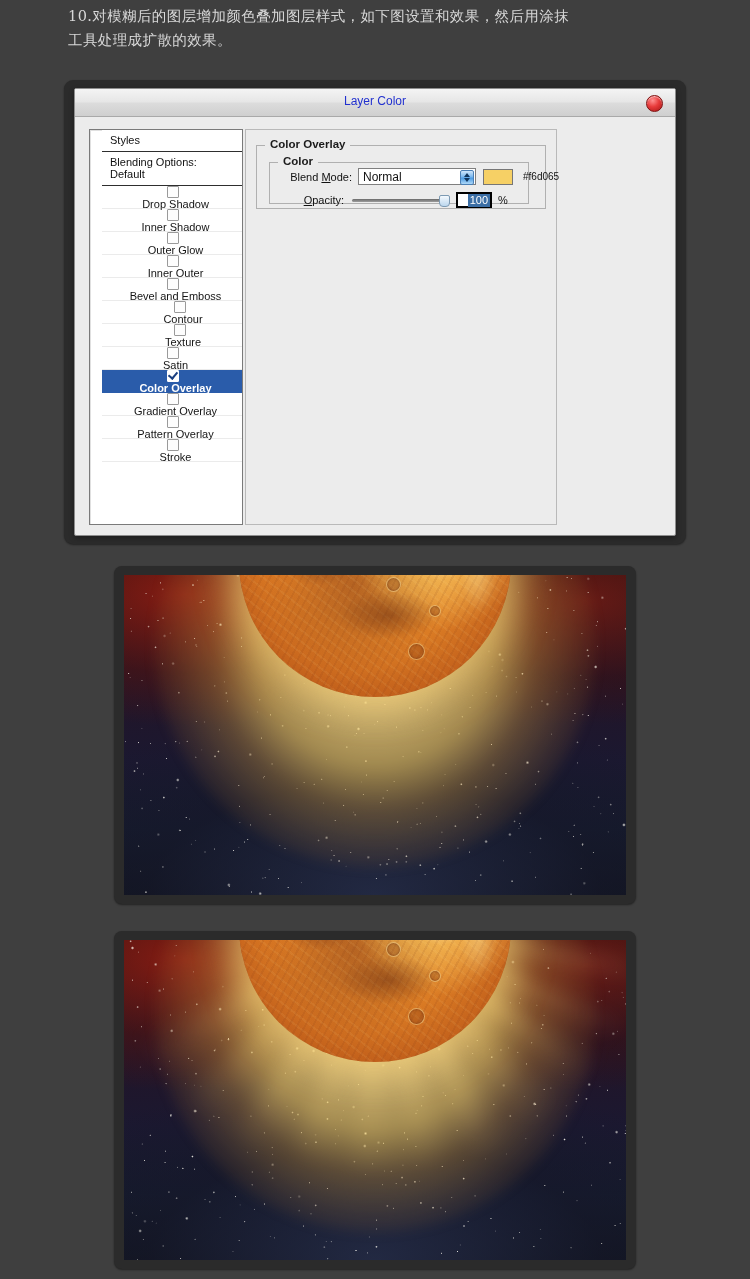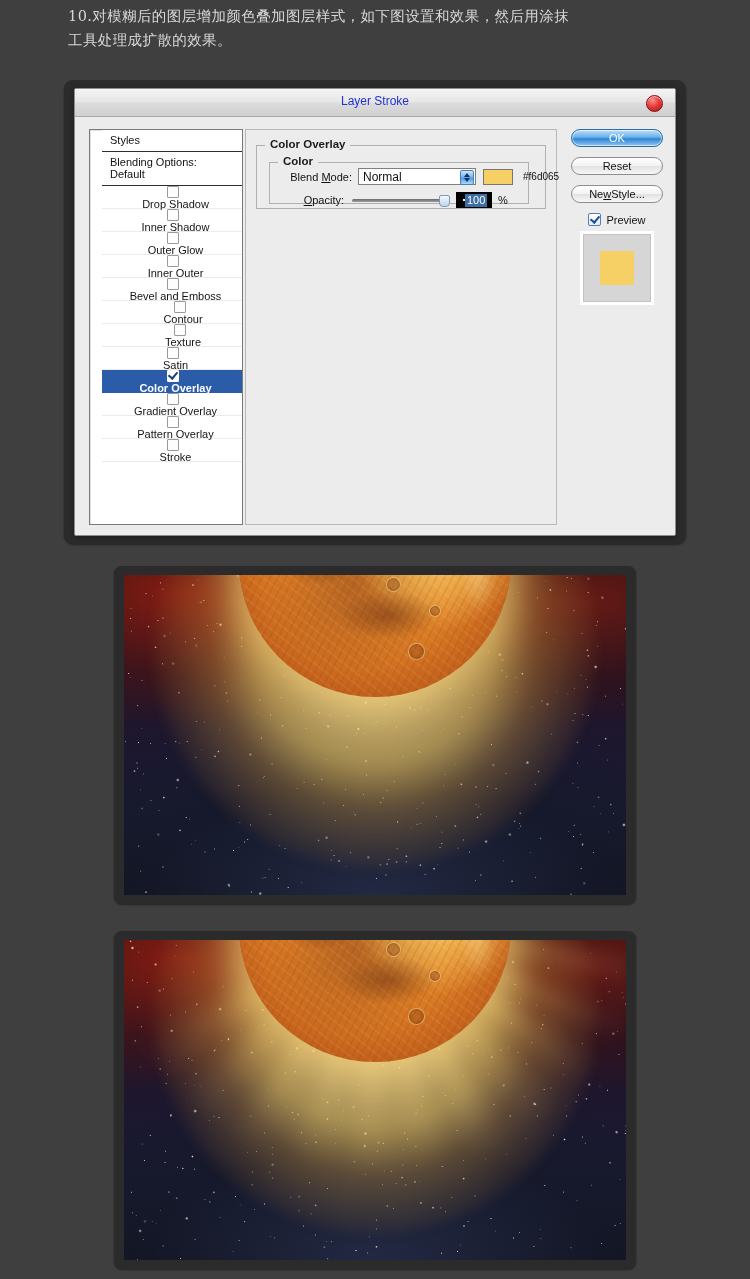--- a/index.html
+++ b/index.html
@@ -286,25 +286,26 @@
     width: 9px;
     height: 10px;
     background: linear-gradient(to bottom,#f4f9fd,#bcd7ee);
     border: 1px solid #7d9ab3;
     border-radius: 2px 2px 4px 4px;
   }
   .num-field {
     width: 36px;
     height: 16px;
     background: #ffffff;
-    border: 7px solid #000000;
+    border: 2px solid #000000;
     margin-left: 8px;
     display: flex;
     align-items: center;
     box-sizing: border-box;
+    justify-content: flex-end;
   }
   .num-value {
     font-size: 11px;
     background: #3b6ea5;
     color: #ffffff;
     padding: 0 2px;
     margin-left: 2px;
     line-height: 13px;
   }
   .pct {
@@ -511,21 +512,21 @@
 <body>
 
 <div class="instruction">10.对模糊后的图层增加颜色叠加图层样式，如下图设置和效果，然后用涂抹
 工具处理成扩散的效果。</div>
 
 <div class="bezel" id="dialog-bezel"></div>
 
 <div class="dialog">
 
   <div class="titlebar">
-    <div class="titlebar-text">Layer Stroke</div>
+    <div class="titlebar-text">Layer Color</div>
     <div class="close-btn"></div>
   </div>
 
   <div class="dialog-body">
 
     <div class="styles-panel">
       <div class="styles-header">Styles</div>
       <div class="blending-row">Blending Options: Default</div>
 
       <div class="style-row">
@@ -603,32 +604,20 @@
             </span>
             <span class="num-field">
               <span class="num-value">100</span>
             </span>
             <span class="pct">%</span>
           </div>
         </div>
       </div>
     </div>
 
-    <div class="right-col">
-      <div class="pill-btn primary">OK</div>
-      <div class="pill-btn">Reset</div>
-      <div class="pill-btn">Ne<u>w</u> Style...</div>
-      <div class="preview-row">
-        <span class="cb-blue"></span>
-        <span>Preview</span>
-      </div>
-      <div class="preview-box">
-        <span class="preview-chip" id="preview-chip" style="background: rgb(246, 208, 101);"></span>
-      </div>
-    </div>
 
   </div>
 </div>
 
 <div class="bezel" id="frame-1-bezel">
   <div class="space-img">
     <div class="layer bg-base"></div>
     <div class="layer starfield" id="stars-1" style="background-image: radial-gradient(1.3px at 38.76% 82.95%, rgba(255, 252, 240, 0.47) 0%, rgba(255, 252, 240, 0) 100%), radial-gradient(0.9px at 34.47% 66.74%, rgba(255, 252, 240, 0.4) 0%, rgba(255, 252, 240, 0) 100%), radial-gradient(0.9px at 78.67% 79.27%, rgba(255, 252, 240, 0.33) 0%, rgba(255, 252, 240, 0) 100%), radial-gradient(0.9px at 39.24% 0.51%, rgba(255, 252, 240, 0.31) 0%, rgba(255, 252, 240, 0) 100%), radial-gradient(0.9px at 79.03% 78.47%, rgba(255, 252, 240, 0.82) 0%, rgba(255, 252, 240, 0) 100%), radial-gradient(0.9px at 19.96% 25.75%, rgba(255, 252, 240, 0.33) 0%, rgba(255, 252, 240, 0) 100%), radial-gradient(1.3px at 52.4% 90.33%, rgba(255, 252, 240, 0.63) 0%, rgba(255, 252, 240, 0) 100%), radial-gradient(0.9px at 29.17% 43.72%, rgba(255, 252, 240, 0.9) 0%, rgba(255, 252, 240, 0) 100%), radial-gradient(0.9px at 14.4% 45.8%, rgba(255, 252, 240, 0.61) 0%, rgba(255, 252, 240, 0) 100%), radial-gradient(1.8px at 48.67% 88.22%, rgba(255, 252, 240, 0.48) 0%, rgba(255, 252, 240, 0) 100%), radial-gradient(1.3px at 70.41% 75.73%, rgba(255, 252, 240, 0.8) 0%, rgba(255, 252, 240, 0) 100%), radial-gradient(0.9px at 31.03% 84.56%, rgba(255, 252, 240, 0.45) 0%, rgba(255, 252, 240, 0) 100%), radial-gradient(0.9px at 32.29% 18.98%, rgba(255, 252, 240, 0.87) 0%, rgba(255, 252, 240, 0) 100%), radial-gradient(0.9px at 74.21% 37.84%, rgba(255, 252, 240, 0.62) 0%, rgba(255, 252, 240, 0) 100%), radial-gradient(0.9px at 89.46% 45.42%, rgba(255, 252, 240, 0.55) 0%, rgba(255, 252, 240, 0) 100%), radial-gradient(0.9px at 44.24% 91%, rgba(255, 252, 240, 0.26) 0%, rgba(255, 252, 240, 0) 100%), radial-gradient(1.3px at 34.37% 23.88%, rgba(255, 252, 240, 0.89) 0%, rgba(255, 252, 240, 0) 100%), radial-gradient(0.9px at 54.56% 77.05%, rgba(255, 252, 240, 0.33) 0%, rgba(255, 252, 240, 0) 100%), radial-gradient(0.9px at 48.28% 62.52%, rgba(255, 252, 240, 0.78) 0%, rgba(255, 252, 240, 0) 100%), radial-gradient(0.9px at 25.36% 99.07%, rgba(255, 252, 240, 0.94) 0%, rgba(255, 252, 240, 0) 100%), radial-gradient(0.9px at 3.58% 33%, rgba(255, 252, 240, 0.55) 0%, rgba(255, 252, 240, 0) 100%), radial-gradient(0.9px at 63.57% 13.35%, rgba(255, 252, 240, 0.95) 0%, rgba(255, 252, 240, 0) 100%), radial-gradient(1.3px at 61.78% 91.77%, rgba(255, 252, 240, 0.87) 0%, rgba(255, 252, 240, 0) 100%), radial-gradient(0.9px at 45.17% 86.69%, rgba(255, 252, 240, 0.66) 0%, rgba(255, 252, 240, 0) 100%), radial-gradient(0.9px at 15.91% 7.98%, rgba(255, 252, 240, 0.91) 0%, rgba(255, 252, 240, 0) 100%), radial-gradient(1.8px at 76.87% 81.11%, rgba(255, 252, 240, 0.58) 0%, rgba(255, 252, 240, 0) 100%), radial-gradient(0.9px at 68.84% 86.59%, rgba(255, 252, 240, 0.76) 0%, rgba(255, 252, 240, 0) 100%), radial-gradient(0.9px at 50.27% 94.85%, rgba(255, 252, 240, 0.74) 0%, rgba(255, 252, 240, 0) 100%), radial-gradient(1.3px at 51.07% 90.55%, rgba(255, 252, 240, 0.45) 0%, rgba(255, 252, 240, 0) 100%), radial-gradient(0.9px at 27.8% 63.38%, rgba(255, 252, 240, 0.52) 0%, rgba(255, 252, 240, 0) 100%), radial-gradient(1.3px at 51.65% 69.73%, rgba(255, 252, 240, 0.4) 0%, rgba(255, 252, 240, 0) 100%), radial-gradient(0.9px at 12.58% 51.96%, rgba(255, 252, 240, 0.89) 0%, rgba(255, 252, 240, 0) 100%), radial-gradient(0.9px at 3.91% 62.18%, rgba(255, 252, 240, 0.46) 0%, rgba(255, 252, 240, 0) 100%), radial-gradient(1.3px at 33.32% 4.87%, rgba(255, 252, 240, 0.62) 0%, rgba(255, 252, 240, 0) 100%), radial-gradient(0.9px at 51.77% 33.8%, rgba(255, 252, 240, 0.29) 0%, rgba(255, 252, 240, 0) 100%), radial-gradient(0.9px at 88.6% 80.17%, rgba(255, 252, 240, 0.37) 0%, rgba(255, 252, 240, 0) 100%), radial-gradient(1.3px at 63.32% 80.41%, rgba(255, 252, 240, 0.27) 0%, rgba(255, 252, 240, 0) 100%), radial-gradient(0.9px at 59.94% 4.59%, rgba(255, 252, 240, 0.89) 0%, rgba(255, 252, 240, 0) 100%), radial-gradient(1.8px at 95.29% 7.1%, rgba(255, 252, 240, 0.46) 0%, rgba(255, 252, 240, 0) 100%), radial-gradient(0.9px at 90.42% 66.39%, rgba(255, 252, 240, 0.36) 0%, rgba(255, 252, 240, 0) 100%), radial-gradient(1.8px at 74.87% 24.88%, rgba(255, 252, 240, 0.7) 0%, rgba(255, 252, 240, 0) 100%), radial-gradient(0.9px at 41.33% 1.53%, rgba(255, 252, 240, 0.92) 0%, rgba(255, 252, 240, 0) 100%), radial-gradient(0.9px at 23% 72.28%, rgba(255, 252, 240, 0.67) 0%, rgba(255, 252, 240, 0) 100%), radial-gradient(0.9px at 5.3% 52.68%, rgba(255, 252, 240, 0.61) 0%, rgba(255, 252, 240, 0) 100%), radial-gradient(0.9px at 68.94% 41.38%, rgba(255, 252, 240, 0.6) 0%, rgba(255, 252, 240, 0) 100%), radial-gradient(1.3px at 44.22% 37.91%, rgba(255, 252, 240, 0.26) 0%, rgba(255, 252, 240, 0) 100%), radial-gradient(0.9px at 27.3% 18.57%, rgba(255, 252, 240, 0.74) 0%, rgba(255, 252, 240, 0) 100%), radial-gradient(0.9px at 18.1% 34.67%, rgba(255, 252, 240, 0.72) 0%, rgba(255, 252, 240, 0) 100%), radial-gradient(0.9px at 62.95% 85.07%, rgba(255, 252, 240, 0.93) 0%, rgba(255, 252, 240, 0) 100%), radial-gradient(0.9px at 27.67% 94.72%, rgba(255, 252, 240, 0.49) 0%, rgba(255, 252, 240, 0) 100%), radial-gradient(0.9px at 27.06% 39.03%, rgba(255, 252, 240, 0.87) 0%, rgba(255, 252, 240, 0) 100%), radial-gradient(1.3px at 46.06% 74.93%, rgba(255, 252, 240, 0.47) 0%, rgba(255, 252, 240, 0) 100%), radial-gradient(0.9px at 75.62% 89.33%, rgba(255, 252, 240, 0.35) 0%, rgba(255, 252, 240, 0) 100%), radial-gradient(1.3px at 79.37% 30.87%, rgba(255, 252, 240, 0.93) 0%, rgba(255, 252, 240, 0) 100%), radial-gradient(0.9px at 28.12% 94.6%, rgba(255, 252, 240, 0.6) 0%, rgba(255, 252, 240, 0) 100%), radial-gradient(1.3px at 14.34% 21.86%, rgba(255, 252, 240, 0.36) 0%, rgba(255, 252, 240, 0) 100%), radial-gradient(0.9px at 2.73% 40.83%, rgba(255, 252, 240, 0.78) 0%, rgba(255, 252, 240, 0) 100%), radial-gradient(0.9px at 94.63% 53.23%, rgba(255, 252, 240, 0.46) 0%, rgba(255, 252, 240, 0) 100%), radial-gradient(0.9px at 13.03% 76.28%, rgba(255, 252, 240, 0.4) 0%, rgba(255, 252, 240, 0) 100%), radial-gradient(0.9px at 94.35% 22.28%, rgba(255, 252, 240, 0.4) 0%, rgba(255, 252, 240, 0) 100%), radial-gradient(0.9px at 91.22% 18.24%, rgba(255, 252, 240, 0.58) 0%, rgba(255, 252, 240, 0) 100%), radial-gradient(0.9px at 73.19% 52.93%, rgba(255, 252, 240, 0.89) 0%, rgba(255, 252, 240, 0) 100%), radial-gradient(0.9px at 14.49% 22.34%, rgba(255, 252, 240, 0.41) 0%, rgba(255, 252, 240, 0) 100%), radial-gradient(1.3px at 7.94% 69.54%, rgba(255, 252, 240, 0.95) 0%, rgba(255, 252, 240, 0) 100%), radial-gradient(0.9px at 44.13% 67.03%, rgba(255, 252, 240, 0.5) 0%, rgba(255, 252, 240, 0) 100%), radial-gradient(0.9px at 49.91% 18.24%, rgba(255, 252, 240, 0.94) 0%, rgba(255, 252, 240, 0) 100%), radial-gradient(0.9px at 58.35% 73.01%, rgba(255, 252, 240, 0.33) 0%, rgba(255, 252, 240, 0) 100%), radial-gradient(0.9px at 14.07% 19.82%, rgba(255, 252, 240, 0.85) 0%, rgba(255, 252, 240, 0) 100%), radial-gradient(0.9px at 81.14% 41.26%, rgba(255, 252, 240, 0.34) 0%, rgba(255, 252, 240, 0) 100%), radial-gradient(0.9px at 54.3% 47.54%, rgba(255, 252, 240, 0.81) 0%, rgba(255, 252, 240, 0) 100%), radial-gradient(1.8px at 75.4% 26.56%, rgba(255, 252, 240, 0.29) 0%, rgba(255, 252, 240, 0) 100%), radial-gradient(0.9px at 63.67% 65.84%, rgba(255, 252, 240, 0.37) 0%, rgba(255, 252, 240, 0) 100%), radial-gradient(0.9px at 20.04% 33.41%, rgba(255, 252, 240, 0.39) 0%, rgba(255, 252, 240, 0) 100%), radial-gradient(1.3px at 82.97% 82.32%, rgba(255, 252, 240, 0.41) 0%, rgba(255, 252, 240, 0) 100%), radial-gradient(0.9px at 15.42% 8.51%, rgba(255, 252, 240, 0.49) 0%, rgba(255, 252, 240, 0) 100%), radial-gradient(0.9px at 47.82% 49.46%, rgba(255, 252, 240, 0.48) 0%, rgba(255, 252, 240, 0) 100%), radial-gradient(0.9px at 62.52% 90.56%, rgba(255, 252, 240, 0.28) 0%, rgba(255, 252, 240, 0) 100%), radial-gradient(0.9px at 25.22% 78.11%, rgba(255, 252, 240, 0.7) 0%, rgba(255, 252, 240, 0) 100%), radial-gradient(1.3px at 57.02% 11.52%, rgba(255, 252, 240, 0.56) 0%, rgba(255, 252, 240, 0) 100%), radial-gradient(0.9px at 63.95% 62.35%, rgba(255, 252, 240, 0.33) 0%, rgba(255, 252, 240, 0) 100%), radial-gradient(1.3px at 58.72% 55.23%, rgba(255, 252, 240, 0.55) 0%, rgba(255, 252, 240, 0) 100%), radial-gradient(1.3px at 4.37% 99.13%, rgba(255, 252, 240, 0.81) 0%, rgba(255, 252, 240, 0) 100%), radial-gradient(0.9px at 23.46% 19.68%, rgba(255, 252, 240, 0.9) 0%, rgba(255, 252, 240, 0) 100%), radial-gradient(1.8px at 40.66% 47.27%, rgba(255, 252, 240, 0.72) 0%, rgba(255, 252, 240, 0) 100%), radial-gradient(0.9px at 47.68% 68.6%, rgba(255, 252, 240, 0.6) 0%, rgba(255, 252, 240, 0) 100%), radial-gradient(0.9px at 70.13% 71.76%, rgba(255, 252, 240, 0.43) 0%, rgba(255, 252, 240, 0) 100%), radial-gradient(1.3px at 4.89% 16.13%, rgba(255, 252, 240, 0.6) 0%, rgba(255, 252, 240, 0) 100%), radial-gradient(0.9px at 32.6% 0.43%, rgba(255, 252, 240, 0.94) 0%, rgba(255, 252, 240, 0) 100%), radial-gradient(1.8px at 80.37% 58.64%, rgba(255, 252, 240, 0.8) 0%, rgba(255, 252, 240, 0) 100%), radial-gradient(1.8px at 72.13% 83.31%, rgba(255, 252, 240, 0.7) 0%, rgba(255, 252, 240, 0) 100%), radial-gradient(1.3px at 66.97% 13.36%, rgba(255, 252, 240, 0.5) 0%, rgba(255, 252, 240, 0) 100%), radial-gradient(1.3px at 66.72% 49.6%, rgba(255, 252, 240, 0.57) 0%, rgba(255, 252, 240, 0) 100%), radial-gradient(0.9px at 3.25% 67.14%, rgba(255, 252, 240, 0.36) 0%, rgba(255, 252, 240, 0) 100%), radial-gradient(0.9px at 99.29% 40.35%, rgba(255, 252, 240, 0.29) 0%, rgba(255, 252, 240, 0) 100%), radial-gradient(0.9px at 92.48% 43.89%, rgba(255, 252, 240, 0.94) 0%, rgba(255, 252, 240, 0) 100%), radial-gradient(0.9px at 78.79% 77.68%, rgba(255, 252, 240, 0.4) 0%, rgba(255, 252, 240, 0) 100%), radial-gradient(0.9px at 72.48% 5.72%, rgba(255, 252, 240, 0.84) 0%, rgba(255, 252, 240, 0) 100%), radial-gradient(0.9px at 41.38% 86.14%, rgba(255, 252, 240, 0.43) 0%, rgba(255, 252, 240, 0) 100%), radial-gradient(0.9px at 15.16% 8.5%, rgba(255, 252, 240, 0.65) 0%, rgba(255, 252, 240, 0) 100%), radial-gradient(0.9px at 66.05% 7.92%, rgba(255, 252, 240, 0.43) 0%, rgba(255, 252, 240, 0) 100%), radial-gradient(0.9px at 9.19% 18.15%, rgba(255, 252, 240, 0.45) 0%, rgba(255, 252, 240, 0) 100%), radial-gradient(0.9px at 84.44% 10.48%, rgba(255, 252, 240, 0.89) 0%, rgba(255, 252, 240, 0) 100%), radial-gradient(0.9px at 5.36% 70.47%, rgba(255, 252, 240, 0.54) 0%, rgba(255, 252, 240, 0) 100%), radial-gradient(0.9px at 1.32% 13.58%, rgba(255, 252, 240, 0.74) 0%, rgba(255, 252, 240, 0) 100%), radial-gradient(0.9px at 82% 65.39%, rgba(255, 252, 240, 0.59) 0%, rgba(255, 252, 240, 0) 100%), radial-gradient(0.9px at 23.08% 77.4%, rgba(255, 252, 240, 0.44) 0%, rgba(255, 252, 240, 0) 100%), radial-gradient(0.9px at 31.25% 38.25%, rgba(255, 252, 240, 0.55) 0%, rgba(255, 252, 240, 0) 100%), radial-gradient(1.3px at 7.72% 4.48%, rgba(255, 252, 240, 0.31) 0%, rgba(255, 252, 240, 0) 100%), radial-gradient(1.3px at 52.17% 93.71%, rgba(255, 252, 240, 0.38) 0%, rgba(255, 252, 240, 0) 100%), radial-gradient(1.3px at 6.28% 22.59%, rgba(255, 252, 240, 0.8) 0%, rgba(255, 252, 240, 0) 100%), radial-gradient(0.9px at 35.34% 96.14%, rgba(255, 252, 240, 0.31) 0%, rgba(255, 252, 240, 0) 100%), radial-gradient(0.9px at 35.88% 64.81%, rgba(255, 252, 240, 0.57) 0%, rgba(255, 252, 240, 0) 100%), radial-gradient(0.9px at 47.36% 64.69%, rgba(255, 252, 240, 0.27) 0%, rgba(255, 252, 240, 0) 100%), radial-gradient(1.3px at 56.26% 87.89%, rgba(255, 252, 240, 0.86) 0%, rgba(255, 252, 240, 0) 100%), radial-gradient(0.9px at 36.24% 47.91%, rgba(255, 252, 240, 0.63) 0%, rgba(255, 252, 240, 0) 100%), radial-gradient(1.3px at 31.59% 47.14%, rgba(255, 252, 240, 0.59) 0%, rgba(255, 252, 240, 0) 100%), radial-gradient(1.8px at 40.36% 82.11%, rgba(255, 252, 240, 0.59) 0%, rgba(255, 252, 240, 0) 100%), radial-gradient(1.3px at 38.86% 43.05%, rgba(255, 252, 240, 0.64) 0%, rgba(255, 252, 240, 0) 100%), radial-gradient(1.8px at 91.69% 96.33%, rgba(255, 252, 240, 0.34) 0%, rgba(255, 252, 240, 0) 100%), radial-gradient(0.9px at 59.54% 71.24%, rgba(255, 252, 240, 0.58) 0%, rgba(255, 252, 240, 0) 100%), radial-gradient(0.9px at 13.41% 84.13%, rgba(255, 252, 240, 0.3) 0%, rgba(255, 252, 240, 0) 100%), radial-gradient(0.9px at 14.27% 82.94%, rgba(255, 252, 240, 0.25) 0%, rgba(255, 252, 240, 0) 100%), radial-gradient(1.3px at 75.31% 29.85%, rgba(255, 252, 240, 0.4) 0%, rgba(255, 252, 240, 0) 100%), radial-gradient(0.9px at 95.91% 37.86%, rgba(255, 252, 240, 0.55) 0%, rgba(255, 252, 240, 0) 100%), radial-gradient(0.9px at 20.61% 39.41%, rgba(255, 252, 240, 0.58) 0%, rgba(255, 252, 240, 0) 100%), radial-gradient(0.9px at 74.12% 66.66%, rgba(255, 252, 240, 0.9) 0%, rgba(255, 252, 240, 0) 100%), radial-gradient(1.3px at 76.2% 31.73%, rgba(255, 252, 240, 0.32) 0%, rgba(255, 252, 240, 0) 100%), radial-gradient(0.9px at 59.97% 25.95%, rgba(255, 252, 240, 0.27) 0%, rgba(255, 252, 240, 0) 100%), radial-gradient(1.3px at 95.95% 51.16%, rgba(255, 252, 240, 0.82) 0%, rgba(255, 252, 240, 0) 100%), radial-gradient(0.9px at 45.71% 74.13%, rgba(255, 252, 240, 0.28) 0%, rgba(255, 252, 240, 0) 100%), radial-gradient(0.9px at 94.08% 15.78%, rgba(255, 252, 240, 0.51) 0%, rgba(255, 252, 240, 0) 100%), radial-gradient(0.9px at 38.46% 10.91%, rgba(255, 252, 240, 0.58) 0%, rgba(255, 252, 240, 0) 100%), radial-gradient(0.9px at 57.19% 78.94%, rgba(255, 252, 240, 0.25) 0%, rgba(255, 252, 240, 0) 100%), radial-gradient(0.9px at 84.04% 1.82%, rgba(255, 252, 240, 0.27) 0%, rgba(255, 252, 240, 0) 100%), radial-gradient(0.9px at 35.9% 33.83%, rgba(255, 252, 240, 0.35) 0%, rgba(255, 252, 240, 0) 100%), radial-gradient(0.9px at 32.7% 97.66%, rgba(255, 252, 240, 0.87) 0%, rgba(255, 252, 240, 0) 100%), radial-gradient(0.9px at 41.84% 87.69%, rgba(255, 252, 240, 0.8) 0%, rgba(255, 252, 240, 0) 100%), radial-gradient(0.9px at 44.73% 43.98%, rgba(255, 252, 240, 0.81) 0%, rgba(255, 252, 240, 0) 100%), radial-gradient(0.9px at 91% 31.33%, rgba(255, 252, 240, 0.38) 0%, rgba(255, 252, 240, 0) 100%), radial-gradient(0.9px at 63.13% 49.32%, rgba(255, 252, 240, 0.27) 0%, rgba(255, 252, 240, 0) 100%), radial-gradient(1.3px at 32.02% 31.28%, rgba(255, 252, 240, 0.41) 0%, rgba(255, 252, 240, 0) 100%), radial-gradient(1.3px at 18.13% 56.69%, rgba(255, 252, 240, 0.83) 0%, rgba(255, 252, 240, 0) 100%), radial-gradient(0.9px at 63.3% 83.91%, rgba(255, 252, 240, 0.82) 0%, rgba(255, 252, 240, 0) 100%), radial-gradient(1.3px at 10.5% 66.46%, rgba(255, 252, 240, 0.34) 0%, rgba(255, 252, 240, 0) 100%), radial-gradient(1.3px at 56.93% 41.57%, rgba(255, 252, 240, 0.68) 0%, rgba(255, 252, 240, 0) 100%), radial-gradient(0.9px at 21.84% 86.11%, rgba(255, 252, 240, 0.88) 0%, rgba(255, 252, 240, 0) 100%), radial-gradient(1.3px at 66.51% 85.37%, rgba(255, 252, 240, 0.26) 0%, rgba(255, 252, 240, 0) 100%), radial-gradient(1.3px at 89.06% 99.79%, rgba(255, 252, 240, 0.46) 0%, rgba(255, 252, 240, 0) 100%), radial-gradient(0.9px at 16.65% 15.75%, rgba(255, 252, 240, 0.49) 0%, rgba(255, 252, 240, 0) 100%), radial-gradient(0.9px at 89.7% 35.42%, rgba(255, 252, 240, 0.41) 0%, rgba(255, 252, 240, 0) 100%), radial-gradient(0.9px at 27.95% 62.93%, rgba(255, 252, 240, 0.54) 0%, rgba(255, 252, 240, 0) 100%), radial-gradient(0.9px at 43.94% 41.25%, rgba(255, 252, 240, 0.43) 0%, rgba(255, 252, 240, 0) 100%), radial-gradient(0.9px at 93.63% 72.33%, rgba(255, 252, 240, 0.33) 0%, rgba(255, 252, 240, 0) 100%), radial-gradient(0.9px at 67.66% 82.8%, rgba(255, 252, 240, 0.75) 0%, rgba(255, 252, 240, 0) 100%), radial-gradient(0.9px at 0.94% 30.82%, rgba(255, 252, 240, 0.94) 0%, rgba(255, 252, 240, 0) 100%), radial-gradient(0.9px at 89.56% 81.68%, rgba(255, 252, 240, 0.72) 0%, rgba(255, 252, 240, 0) 100%), radial-gradient(1.8px at 46.71% 48.1%, rgba(255, 252, 240, 0.93) 0%, rgba(255, 252, 240, 0) 100%), radial-gradient(1.8px at 92.48% 1.2%, rgba(255, 252, 240, 0.34) 0%, rgba(255, 252, 240, 0) 100%), radial-gradient(1.3px at 66.02% 78.49%, rgba(255, 252, 240, 0.71) 0%, rgba(255, 252, 240, 0) 100%), radial-gradient(1.8px at 35.5% 29.12%, rgba(255, 252, 240, 0.69) 0%, rgba(255, 252, 240, 0) 100%), radial-gradient(0.9px at 70.68% 72.48%, rgba(255, 252, 240, 0.49) 0%, rgba(255, 252, 240, 0) 100%), radial-gradient(0.9px at 70.03% 95.5%, rgba(255, 252, 240, 0.53) 0%, rgba(255, 252, 240, 0) 100%), radial-gradient(1.3px at 42.85% 89.37%, rgba(255, 252, 240, 0.76) 0%, rgba(255, 252, 240, 0) 100%), radial-gradient(1.8px at 52.12% 16.36%, rgba(255, 252, 240, 0.7) 0%, rgba(255, 252, 240, 0) 100%), radial-gradient(0.9px at 46.29% 49.51%, rgba(255, 252, 240, 0.72) 0%, rgba(255, 252, 240, 0) 100%), radial-gradient(0.9px at 91.07% 91.66%, rgba(255, 252, 240, 0.8) 0%, rgba(255, 252, 240, 0) 100%), radial-gradient(0.9px at 74.91% 6.36%, rgba(255, 252, 240, 0.66) 0%, rgba(255, 252, 240, 0) 100%), radial-gradient(0.9px at 60.43% 42.17%, rgba(255, 252, 240, 0.62) 0%, rgba(255, 252, 240, 0) 100%), radial-gradient(0.9px at 43.85% 36.42%, rgba(255, 252, 240, 0.62) 0%, rgba(255, 252, 240, 0) 100%), radial-gradient(0.9px at 92.46% 5.48%, rgba(255, 252, 240, 0.84) 0%, rgba(255, 252, 240, 0) 100%), radial-gradient(1.8px at 10.72% 64.06%, rgba(255, 252, 240, 0.79) 0%, rgba(255, 252, 240, 0) 100%), radial-gradient(0.9px at 78.1% 32.1%, rgba(255, 252, 240, 0.52) 0%, rgba(255, 252, 240, 0) 100%), radial-gradient(1.3px at 35.81% 42.38%, rgba(255, 252, 240, 0.33) 0%, rgba(255, 252, 240, 0) 100%), radial-gradient(1.3px at 92.33% 23.5%, rgba(255, 252, 240, 0.77) 0%, rgba(255, 252, 240, 0) 100%), radial-gradient(0.9px at 54.49% 77.21%, rgba(255, 252, 240, 0.93) 0%, rgba(255, 252, 240, 0) 100%), radial-gradient(0.9px at 88.41% 37.18%, rgba(255, 252, 240, 0.31) 0%, rgba(255, 252, 240, 0) 100%), radial-gradient(1.3px at 7.79% 13.5%, rgba(255, 252, 240, 0.46) 0%, rgba(255, 252, 240, 0) 100%), radial-gradient(0.9px at 72.13% 36.77%, rgba(255, 252, 240, 0.44) 0%, rgba(255, 252, 240, 0) 100%), radial-gradient(1.8px at 73.55% 59.39%, rgba(255, 252, 240, 0.4) 0%, rgba(255, 252, 240, 0) 100%), radial-gradient(0.9px at 63.78% 48.06%, rgba(255, 252, 240, 0.27) 0%, rgba(255, 252, 240, 0) 100%), radial-gradient(1.3px at 96.96% 71.75%, rgba(255, 252, 240, 0.54) 0%, rgba(255, 252, 240, 0) 100%), radial-gradient(1.3px at 91.35% 84.13%, rgba(255, 252, 240, 0.76) 0%, rgba(255, 252, 240, 0) 100%), radial-gradient(0.9px at 52.76% 88.94%, rgba(255, 252, 240, 0.78) 0%, rgba(255, 252, 240, 0) 100%), radial-gradient(0.9px at 89.15% 1.13%, rgba(255, 252, 240, 0.58) 0%, rgba(255, 252, 240, 0) 100%), radial-gradient(0.9px at 49.23% 3.97%, rgba(255, 252, 240, 0.41) 0%, rgba(255, 252, 240, 0) 100%), radial-gradient(0.9px at 11.19% 79.81%, rgba(255, 252, 240, 0.84) 0%, rgba(255, 252, 240, 0) 100%), radial-gradient(0.9px at 11.01% 52.52%, rgba(255, 252, 240, 0.36) 0%, rgba(255, 252, 240, 0) 100%), radial-gradient(0.9px at 39.77% 71.27%, rgba(255, 252, 240, 0.41) 0%, rgba(255, 252, 240, 0) 100%), radial-gradient(0.9px at 48.26% 25.72%, rgba(255, 252, 240, 0.73) 0%, rgba(255, 252, 240, 0) 100%), radial-gradient(0.9px at 54.43% 17.56%, rgba(255, 252, 240, 0.66) 0%, rgba(255, 252, 240, 0) 100%), radial-gradient(0.9px at 59.53% 48.65%, rgba(255, 252, 240, 0.44) 0%, rgba(255, 252, 240, 0) 100%), radial-gradient(1.3px at 29.51% 59.05%, rgba(255, 252, 240, 0.37) 0%, rgba(255, 252, 240, 0) 100%), radial-gradient(0.9px at 59.98% 93.66%, rgba(255, 252, 240, 0.65) 0%, rgba(255, 252, 240, 0) 100%), radial-gradient(0.9px at 10.32% 52.11%, rgba(255, 252, 240, 0.89) 0%, rgba(255, 252, 240, 0) 100%), radial-gradient(0.9px at 7.66% 27.77%, rgba(255, 252, 240, 0.87) 0%, rgba(255, 252, 240, 0) 100%), radial-gradient(0.9px at 1.23% 32.06%, rgba(255, 252, 240, 0.29) 0%, rgba(255, 252, 240, 0) 100%), radial-gradient(0.9px at 58.38% 77.86%, rgba(255, 252, 240, 0.73) 0%, rgba(255, 252, 240, 0) 100%), radial-gradient(0.9px at 89.62% 11.08%, rgba(255, 252, 240, 0.66) 0%, rgba(255, 252, 240, 0) 100%), radial-gradient(0.9px at 2.59% 58.74%, rgba(255, 252, 240, 0.84) 0%, rgba(255, 252, 240, 0) 100%), radial-gradient(0.9px at 72.73% 13.53%, rgba(255, 252, 240, 0.49) 0%, rgba(255, 252, 240, 0) 100%), radial-gradient(0.9px at 84.21% 17.95%, rgba(255, 252, 240, 0.76) 0%, rgba(255, 252, 240, 0) 100%), radial-gradient(1.3px at 67.2% 65.4%, rgba(255, 252, 240, 0.87) 0%, rgba(255, 252, 240, 0) 100%), radial-gradient(0.9px at 51.88% 3.23%, rgba(255, 252, 240, 0.34) 0%, rgba(255, 252, 240, 0) 100%), radial-gradient(0.9px at 1.41% 10.47%, rgba(255, 252, 240, 0.4) 0%, rgba(255, 252, 240, 0) 100%), radial-gradient(0.9px at 73.14% 0.07%, rgba(255, 252, 240, 0.3) 0%, rgba(255, 252, 240, 0) 100%), radial-gradient(0.9px at 8.47% 57.33%, rgba(255, 252, 240, 0.77) 0%, rgba(255, 252, 240, 0) 100%), radial-gradient(0.9px at 85.14% 49.73%, rgba(255, 252, 240, 0.42) 0%, rgba(255, 252, 240, 0) 100%), radial-gradient(0.9px at 6.96% 73.59%, rgba(255, 252, 240, 0.46) 0%, rgba(255, 252, 240, 0) 100%), radial-gradient(1.3px at 11.09% 79.79%, rgba(255, 252, 240, 0.44) 0%, rgba(255, 252, 240, 0) 100%), radial-gradient(0.9px at 7.3% 2.47%, rgba(255, 252, 240, 0.88) 0%, rgba(255, 252, 240, 0) 100%), radial-gradient(0.9px at 47.47% 19.98%, rgba(255, 252, 240, 0.7) 0%, rgba(255, 252, 240, 0) 100%), radial-gradient(1.8px at 84.35% 40.37%, rgba(255, 252, 240, 0.53) 0%, rgba(255, 252, 240, 0) 100%), radial-gradient(0.9px at 54.83% 27.47%, rgba(255, 252, 240, 0.55) 0%, rgba(255, 252, 240, 0) 100%), radial-gradient(0.9px at 46.94% 4.63%, rgba(255, 252, 240, 0.88) 0%, rgba(255, 252, 240, 0) 100%), radial-gradient(1.8px at 25.15% 56.11%, rgba(255, 252, 240, 0.52) 0%, rgba(255, 252, 240, 0) 100%), radial-gradient(0.9px at 29.09% 74.8%, rgba(255, 252, 240, 0.66) 0%, rgba(255, 252, 240, 0) 100%), radial-gradient(0.9px at 37.88% 65.39%, rgba(255, 252, 240, 0.71) 0%, rgba(255, 252, 240, 0) 100%), radial-gradient(0.9px at 85.65% 20.28%, rgba(255, 252, 240, 0.28) 0%, rgba(255, 252, 240, 0) 100%), radial-gradient(1.8px at 45.82% 30.34%, rgba(255, 252, 240, 0.8) 0%, rgba(255, 252, 240, 0) 100%), radial-gradient(0.9px at 92.05% 32.65%, rgba(255, 252, 240, 0.35) 0%, rgba(255, 252, 240, 0) 100%), radial-gradient(1.3px at 77.31% 95.71%, rgba(255, 252, 240, 0.7) 0%, rgba(255, 252, 240, 0) 100%), radial-gradient(0.9px at 22.87% 65.76%, rgba(255, 252, 240, 0.77) 0%, rgba(255, 252, 240, 0) 100%), radial-gradient(0.9px at 68.62% 1.97%, rgba(255, 252, 240, 0.81) 0%, rgba(255, 252, 240, 0) 100%), radial-gradient(1.3px at 57.92% 42.21%, rgba(255, 252, 240, 0.45) 0%, rgba(255, 252, 240, 0) 100%), radial-gradient(0.9px at 30.02% 16.43%, rgba(255, 252, 240, 0.79) 0%, rgba(255, 252, 240, 0) 100%), radial-gradient(0.9px at 12.39% 75.8%, rgba(255, 252, 240, 0.89) 0%, rgba(255, 252, 240, 0) 100%), radial-gradient(0.9px at 61.24% 39.93%, rgba(255, 252, 240, 0.33) 0%, rgba(255, 252, 240, 0) 100%), radial-gradient(0.9px at 17.84% 17.71%, rgba(255, 252, 240, 0.62) 0%, rgba(255, 252, 240, 0) 100%), radial-gradient(1.3px at 41.14% 34%, rgba(255, 252, 240, 0.45) 0%, rgba(255, 252, 240, 0) 100%), radial-gradient(0.9px at 66.08% 59.25%, rgba(255, 252, 240, 0.3) 0%, rgba(255, 252, 240, 0) 100%), radial-gradient(0.9px at 27.42% 50.96%, rgba(255, 252, 240, 0.87) 0%, rgba(255, 252, 240, 0) 100%), radial-gradient(0.9px at 22.88% 85.08%, rgba(255, 252, 240, 0.28) 0%, rgba(255, 252, 240, 0) 100%), radial-gradient(0.9px at 89.41% 65.07%, rgba(255, 252, 240, 0.43) 0%, rgba(255, 252, 240, 0) 100%), radial-gradient(1.8px at 99.59% 78.1%, rgba(255, 252, 240, 0.92) 0%, rgba(255, 252, 240, 0) 100%), radial-gradient(1.3px at 59.03% 90.69%, rgba(255, 252, 240, 0.8) 0%, rgba(255, 252, 240, 0) 100%), radial-gradient(0.9px at 78.64% 5.4%, rgba(255, 252, 240, 0.44) 0%, rgba(255, 252, 240, 0) 100%), radial-gradient(0.9px at 61.01% 8.18%, rgba(255, 252, 240, 0.45) 0%, rgba(255, 252, 240, 0) 100%), radial-gradient(0.9px at 94.32% 14.61%, rgba(255, 252, 240, 0.68) 0%, rgba(255, 252, 240, 0) 100%), radial-gradient(1.3px at 71.05% 93.78%, rgba(255, 252, 240, 0.48) 0%, rgba(255, 252, 240, 0) 100%), radial-gradient(0.9px at 46.08% 37.77%, rgba(255, 252, 240, 0.66) 0%, rgba(255, 252, 240, 0) 100%), radial-gradient(0.9px at 96.45% 80.29%, rgba(255, 252, 240, 0.38) 0%, rgba(255, 252, 240, 0) 100%), radial-gradient(0.9px at 39.4% 63.82%, rgba(255, 252, 240, 0.78) 0%, rgba(255, 252, 240, 0) 100%), radial-gradient(1.8px at 20.89% 96.85%, rgba(255, 252, 240, 0.69) 0%, rgba(255, 252, 240, 0) 100%), radial-gradient(1.8px at 6.84% 81.12%, rgba(255, 252, 240, 0.32) 0%, rgba(255, 252, 240, 0) 100%), radial-gradient(0.9px at 53.81% 64.56%, rgba(255, 252, 240, 0.51) 0%, rgba(255, 252, 240, 0) 100%), radial-gradient(0.9px at 46.01% 50.22%, rgba(255, 252, 240, 0.28) 0%, rgba(255, 252, 240, 0) 100%), radial-gradient(0.9px at 20.97% 97.29%, rgba(255, 252, 240, 0.69) 0%, rgba(255, 252, 240, 0) 100%), radial-gradient(0.9px at 52.43% 67.38%, rgba(255, 252, 240, 0.59) 0%, rgba(255, 252, 240, 0) 100%), radial-gradient(0.9px at 72.44% 66.13%, rgba(255, 252, 240, 0.7) 0%, rgba(255, 252, 240, 0) 100%), radial-gradient(0.9px at 67.37% 44.33%, rgba(255, 252, 240, 0.89) 0%, rgba(255, 252, 240, 0) 100%), radial-gradient(0.9px at 63.29% 43.71%, rgba(255, 252, 240, 0.29) 0%, rgba(255, 252, 240, 0) 100%), radial-gradient(1.3px at 20.39% 36.89%, rgba(255, 252, 240, 0.58) 0%, rgba(255, 252, 240, 0) 100%), radial-gradient(0.9px at 2.71% 60.38%, rgba(255, 252, 240, 0.64) 0%, rgba(255, 252, 240, 0) 100%), radial-gradient(0.9px at 91.35% 84.52%, rgba(255, 252, 240, 0.42) 0%, rgba(255, 252, 240, 0) 100%), radial-gradient(0.9px at 32.07% 85.43%, rgba(255, 252, 240, 0.62) 0%, rgba(255, 252, 240, 0) 100%), radial-gradient(0.9px at 51.98% 40.47%, rgba(255, 252, 240, 0.78) 0%, rgba(255, 252, 240, 0) 100%), radial-gradient(0.9px at 59.13% 55.44%, rgba(255, 252, 240, 0.3) 0%, rgba(255, 252, 240, 0) 100%), radial-gradient(0.9px at 92.37% 35.04%, rgba(255, 252, 240, 0.91) 0%, rgba(255, 252, 240, 0) 100%), radial-gradient(0.9px at 57.13% 20.27%, rgba(255, 252, 240, 0.8) 0%, rgba(255, 252, 240, 0) 100%), radial-gradient(0.9px at 55.59% 56.8%, rgba(255, 252, 240, 0.61) 0%, rgba(255, 252, 240, 0) 100%), radial-gradient(1.3px at 82.57% 61.44%, rgba(255, 252, 240, 0.56) 0%, rgba(255, 252, 240, 0) 100%), radial-gradient(0.9px at 59.03% 77.61%, rgba(255, 252, 240, 0.45) 0%, rgba(255, 252, 240, 0) 100%), radial-gradient(1.3px at 10.93% 36.77%, rgba(255, 252, 240, 0.61) 0%, rgba(255, 252, 240, 0) 100%), radial-gradient(1.8px at 22.69% 0.19%, rgba(255, 252, 240, 0.48) 0%, rgba(255, 252, 240, 0) 100%), radial-gradient(0.9px at 2.95% 84.72%, rgba(255, 252, 240, 0.83) 0%, rgba(255, 252, 240, 0) 100%), radial-gradient(0.9px at 91.4% 43.67%, rgba(255, 252, 240, 0.63) 0%, rgba(255, 252, 240, 0) 100%), radial-gradient(0.9px at 90.34% 58.73%, rgba(255, 252, 240, 0.54) 0%, rgba(255, 252, 240, 0) 100%), radial-gradient(0.9px at 18% 85.64%, rgba(255, 252, 240, 0.69) 0%, rgba(255, 252, 240, 0) 100%), radial-gradient(0.9px at 66.77% 24.74%, rgba(255, 252, 240, 0.31) 0%, rgba(255, 252, 240, 0) 100%), radial-gradient(0.9px at 24.05% 83.45%, rgba(255, 252, 240, 0.85) 0%, rgba(255, 252, 240, 0) 100%), radial-gradient(0.9px at 3.33% 92.56%, rgba(255, 252, 240, 0.53) 0%, rgba(255, 252, 240, 0) 100%), radial-gradient(0.9px at 0.29% 52.08%, rgba(255, 252, 240, 0.51) 0%, rgba(255, 252, 240, 0) 100%), radial-gradient(0.9px at 6.77% 14.15%, rgba(255, 252, 240, 0.92) 0%, rgba(255, 252, 240, 0) 100%), radial-gradient(0.9px at 73.33% 28.52%, rgba(255, 252, 240, 0.31) 0%, rgba(255, 252, 240, 0) 100%), radial-gradient(0.9px at 54.4% 85.59%, rgba(255, 252, 240, 0.8) 0%, rgba(255, 252, 240, 0) 100%), radial-gradient(0.9px at 68.16% 7.44%, rgba(255, 252, 240, 0.41) 0%, rgba(255, 252, 240, 0) 100%), radial-gradient(0.9px at 23.43% 22.34%, rgba(255, 252, 240, 0.68) 0%, rgba(255, 252, 240, 0) 100%), radial-gradient(1.8px at 93.96% 28.73%, rgba(255, 252, 240, 0.91) 0%, rgba(255, 252, 240, 0) 100%), radial-gradient(0.9px at 89.83% 43.3%, rgba(255, 252, 240, 0.77) 0%, rgba(255, 252, 240, 0) 100%), radial-gradient(1.3px at 44.37% 53.81%, rgba(255, 252, 240, 0.61) 0%, rgba(255, 252, 240, 0) 100%), radial-gradient(0.9px at 78.23% 36.57%, rgba(255, 252, 240, 0.34) 0%, rgba(255, 252, 240, 0) 100%), radial-gradient(0.9px at 43.76% 71.98%, rgba(255, 252, 240, 0.76) 0%, rgba(255, 252, 240, 0) 100%), radial-gradient(0.9px at 88.11% 4.99%, rgba(255, 252, 240, 0.57) 0%, rgba(255, 252, 240, 0) 100%), radial-gradient(0.9px at 80.92% 86.78%, rgba(255, 252, 240, 0.31) 0%, rgba(255, 252, 240, 0) 100%), radial-gradient(0.9px at 40.62% 19.98%, rgba(255, 252, 240, 0.7) 0%, rgba(255, 252, 240, 0) 100%), radial-gradient(0.9px at 96.26% 57.83%, rgba(255, 252, 240, 0.46) 0%, rgba(255, 252, 240, 0) 100%), radial-gradient(1.8px at 48.14% 39.9%, rgba(255, 252, 240, 0.81) 0%, rgba(255, 252, 240, 0) 100%), radial-gradient(0.9px at 40.64% 43.75%, rgba(255, 252, 240, 0.56) 0%, rgba(255, 252, 240, 0) 100%), radial-gradient(1.3px at 16.14% 86.56%, rgba(255, 252, 240, 0.3) 0%, rgba(255, 252, 240, 0) 100%), radial-gradient(1.3px at 56.24% 89.64%, rgba(255, 252, 240, 0.45) 0%, rgba(255, 252, 240, 0) 100%), radial-gradient(0.9px at 90.98% 81.07%, rgba(255, 252, 240, 0.48) 0%, rgba(255, 252, 240, 0) 100%), radial-gradient(1.8px at 9.78% 27.68%, rgba(255, 252, 240, 0.41) 0%, rgba(255, 252, 240, 0) 100%), radial-gradient(0.9px at 8.21% 52.73%, rgba(255, 252, 240, 0.47) 0%, rgba(255, 252, 240, 0) 100%), radial-gradient(1.3px at 90.33% 52.29%, rgba(255, 252, 240, 0.5) 0%, rgba(255, 252, 240, 0) 100%), radial-gradient(0.9px at 2.9% 52.39%, rgba(255, 252, 240, 0.92) 0%, rgba(255, 252, 240, 0) 100%), radial-gradient(0.9px at 94.98% 74.62%, rgba(255, 252, 240, 0.31) 0%, rgba(255, 252, 240, 0) 100%), radial-gradient(0.9px at 5.67% 6.61%, rgba(255, 252, 240, 0.33) 0%, rgba(255, 252, 240, 0) 100%), radial-gradient(0.9px at 42.07% 76.76%, rgba(255, 252, 240, 0.72) 0%, rgba(255, 252, 240, 0) 100%), radial-gradient(1.3px at 2.09% 61.27%, rgba(255, 252, 240, 0.81) 0%, rgba(255, 252, 240, 0) 100%), radial-gradient(0.9px at 62.5% 0.79%, rgba(255, 252, 240, 0.54) 0%, rgba(255, 252, 240, 0) 100%), radial-gradient(1.3px at 94.54% 69.47%, rgba(255, 252, 240, 0.45) 0%, rgba(255, 252, 240, 0) 100%), radial-gradient(0.9px at 32.29% 4.54%, rgba(255, 252, 240, 0.67) 0%, rgba(255, 252, 240, 0) 100%), radial-gradient(0.9px at 28.92% 92.06%, rgba(255, 252, 240, 0.43) 0%, rgba(255, 252, 240, 0) 100%), radial-gradient(0.9px at 49.95% 46.66%, rgba(255, 252, 240, 0.32) 0%, rgba(255, 252, 240, 0) 100%), radial-gradient(0.9px at 14.32% 56.92%, rgba(255, 252, 240, 0.71) 0%, rgba(255, 252, 240, 0) 100%), radial-gradient(1.3px at 7.74% 91.23%, rgba(255, 252, 240, 0.47) 0%, rgba(255, 252, 240, 0) 100%), radial-gradient(0.9px at 63.08% 0.36%, rgba(255, 252, 240, 0.42) 0%, rgba(255, 252, 240, 0) 100%), radial-gradient(0.9px at 88.27% 0.75%, rgba(255, 252, 240, 0.93) 0%, rgba(255, 252, 240, 0) 100%), radial-gradient(0.9px at 26.56% 42.82%, rgba(255, 252, 240, 0.3) 0%, rgba(255, 252, 240, 0) 100%), radial-gradient(1.3px at 92.51% 25.27%, rgba(255, 252, 240, 0.71) 0%, rgba(255, 252, 240, 0) 100%), radial-gradient(0.9px at 81.98% 94.45%, rgba(255, 252, 240, 0.54) 0%, rgba(255, 252, 240, 0) 100%), radial-gradient(0.9px at 51.15% 71.09%, rgba(255, 252, 240, 0.79) 0%, rgba(255, 252, 240, 0) 100%), radial-gradient(0.9px at 62.26% 75.48%, rgba(255, 252, 240, 0.4) 0%, rgba(255, 252, 240, 0) 100%), radial-gradient(1.3px at 45.67% 3.33%, rgba(255, 252, 240, 0.89) 0%, rgba(255, 252, 240, 0) 100%), radial-gradient(1.3px at 67.13% 25.06%, rgba(255, 252, 240, 0.36) 0%, rgba(255, 252, 240, 0) 100%), radial-gradient(1.3px at 18.8% 55.15%, rgba(255, 252, 240, 0.79) 0%, rgba(255, 252, 240, 0) 100%), radial-gradient(1.3px at 83.26% 39.42%, rgba(255, 252, 240, 0.38) 0%, rgba(255, 252, 240, 0) 100%), radial-gradient(0.9px at 4.39% 5.83%, rgba(255, 252, 240, 0.8) 0%, rgba(255, 252, 240, 0) 100%), radial-gradient(0.9px at 15.5% 54.66%, rgba(255, 252, 240, 0.27) 0%, rgba(255, 252, 240, 0) 100%), radial-gradient(1.3px at 3.6% 72.95%, rgba(255, 252, 240, 0.4) 0%, rgba(255, 252, 240, 0) 100%), radial-gradient(0.9px at 89.67% 78.18%, rgba(255, 252, 240, 0.8) 0%, rgba(255, 252, 240, 0) 100%), radial-gradient(0.9px at 14.62% 1.64%, rgba(255, 252, 240, 0.26) 0%, rgba(255, 252, 240, 0) 100%), radial-gradient(0.9px at 64.98% 35.45%, rgba(255, 252, 240, 0.91) 0%, rgba(255, 252, 240, 0) 100%), radial-gradient(0.9px at 3.56% 47.91%, rgba(255, 252, 240, 0.27) 0%, rgba(255, 252, 240, 0) 100%), radial-gradient(0.9px at 93.5% 86.7%, rgba(255, 252, 240, 0.62) 0%, rgba(255, 252, 240, 0) 100%), radial-gradient(0.9px at 41.17% 43.97%, rgba(255, 252, 240, 0.65) 0%, rgba(255, 252, 240, 0) 100%), radial-gradient(0.9px at 1.45% 17.56%, rgba(255, 252, 240, 0.5) 0%, rgba(255, 252, 240, 0) 100%), radial-gradient(0.9px at 12.27% 20.9%, rgba(255, 252, 240, 0.59) 0%, rgba(255, 252, 240, 0) 100%), radial-gradient(0.9px at 19.01% 48.39%, rgba(255, 252, 240, 0.35) 0%, rgba(255, 252, 240, 0) 100%), radial-gradient(1.3px at 84.94% 4.68%, rgba(255, 252, 240, 0.94) 0%, rgba(255, 252, 240, 0) 100%), radial-gradient(0.9px at 24.65% 82.64%, rgba(255, 252, 240, 0.79) 0%, rgba(255, 252, 240, 0) 100%), radial-gradient(1.3px at 13.74% 3.15%, rgba(255, 252, 240, 0.9) 0%, rgba(255, 252, 240, 0) 100%), radial-gradient(1.3px at 54.29% 89.67%, rgba(255, 252, 240, 0.55) 0%, rgba(255, 252, 240, 0) 100%), radial-gradient(1.8px at 19.22% 15.54%, rgba(255, 252, 240, 0.85) 0%, rgba(255, 252, 240, 0) 100%), radial-gradient(1.8px at 72.51% 8.52%, rgba(255, 252, 240, 0.51) 0%, rgba(255, 252, 240, 0) 100%), radial-gradient(1.8px at 27.13% 99.56%, rgba(255, 252, 240, 0.76) 0%, rgba(255, 252, 240, 0) 100%), radial-gradient(0.9px at 97.49% 74.58%, rgba(255, 252, 240, 0.48) 0%, rgba(255, 252, 240, 0) 100%), radial-gradient(0.9px at 30.77% 94.84%, rgba(255, 252, 240, 0.63) 0%, rgba(255, 252, 240, 0) 100%), radial-gradient(0.9px at 16.09% 45.94%, rgba(255, 252, 240, 0.45) 0%, rgba(255, 252, 240, 0) 100%), radial-gradient(0.9px at 66.92% 10.88%, rgba(255, 252, 240, 0.48) 0%, rgba(255, 252, 240, 0) 100%), radial-gradient(0.9px at 59.16% 41.5%, rgba(255, 252, 240, 0.69) 0%, rgba(255, 252, 240, 0) 100%), radial-gradient(0.9px at 40.35% 57.62%, rgba(255, 252, 240, 0.32) 0%, rgba(255, 252, 240, 0) 100%), radial-gradient(0.9px at 41.6% 28.38%, rgba(255, 252, 240, 0.92) 0%, rgba(255, 252, 240, 0) 100%), radial-gradient(0.9px at 18.54% 15.14%, rgba(255, 252, 240, 0.59) 0%, rgba(255, 252, 240, 0) 100%), radial-gradient(0.9px at 98.9% 35.43%, rgba(255, 252, 240, 0.83) 0%, rgba(255, 252, 240, 0) 100%), radial-gradient(1.8px at 8.08% 19.04%, rgba(255, 252, 240, 0.37) 0%, rgba(255, 252, 240, 0) 100%), radial-gradient(1.3px at 41.29% 89.07%, rgba(255, 252, 240, 0.29) 0%, rgba(255, 252, 240, 0) 100%), radial-gradient(0.9px at 82.4% 7.14%, rgba(255, 252, 240, 0.68) 0%, rgba(255, 252, 240, 0) 100%), radial-gradient(0.9px at 69.46% 37.6%, rgba(255, 252, 240, 0.39) 0%, rgba(255, 252, 240, 0) 100%), radial-gradient(1.3px at 99.93% 16.79%, rgba(255, 252, 240, 0.73) 0%, rgba(255, 252, 240, 0) 100%), radial-gradient(0.9px at 86.23% 36.54%, rgba(255, 252, 240, 0.25) 0%, rgba(255, 252, 240, 0) 100%), radial-gradient(1.3px at 72.68% 23.89%, rgba(255, 252, 240, 0.28) 0%, rgba(255, 252, 240, 0) 100%), radial-gradient(1.3px at 70.09% 66.22%, rgba(255, 252, 240, 0.53) 0%, rgba(255, 252, 240, 0) 100%), radial-gradient(1.3px at 48.19% 58.17%, rgba(255, 252, 240, 0.87) 0%, rgba(255, 252, 240, 0) 100%), radial-gradient(0.9px at 71.08% 74.77%, rgba(255, 252, 240, 0.59) 0%, rgba(255, 252, 240, 0) 100%), radial-gradient(0.9px at 69.97% 1.71%, rgba(255, 252, 240, 0.74) 0%, rgba(255, 252, 240, 0) 100%), radial-gradient(0.9px at 76.09% 62.1%, rgba(255, 252, 240, 0.72) 0%, rgba(255, 252, 240, 0) 100%), radial-gradient(0.9px at 50.53% 45.84%, rgba(255, 252, 240, 0.89) 0%, rgba(255, 252, 240, 0) 100%), radial-gradient(1.3px at 77.8% 76.99%, rgba(255, 252, 240, 0.46) 0%, rgba(255, 252, 240, 0) 100%), radial-gradient(1.3px at 78.95% 74.47%, rgba(255, 252, 240, 0.55) 0%, rgba(255, 252, 240, 0) 100%); background-repeat: no-repeat;"></div>
     <div class="halo"></div>
     <div class="planet">

